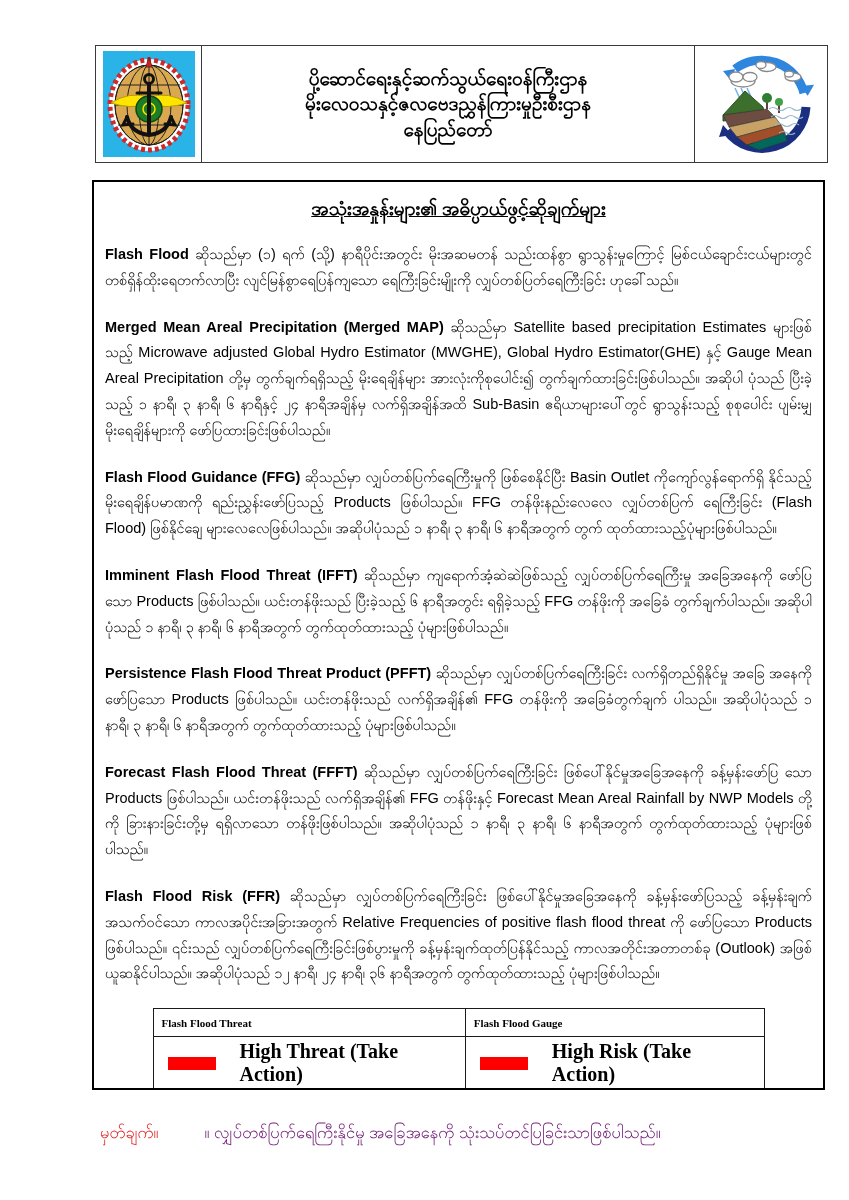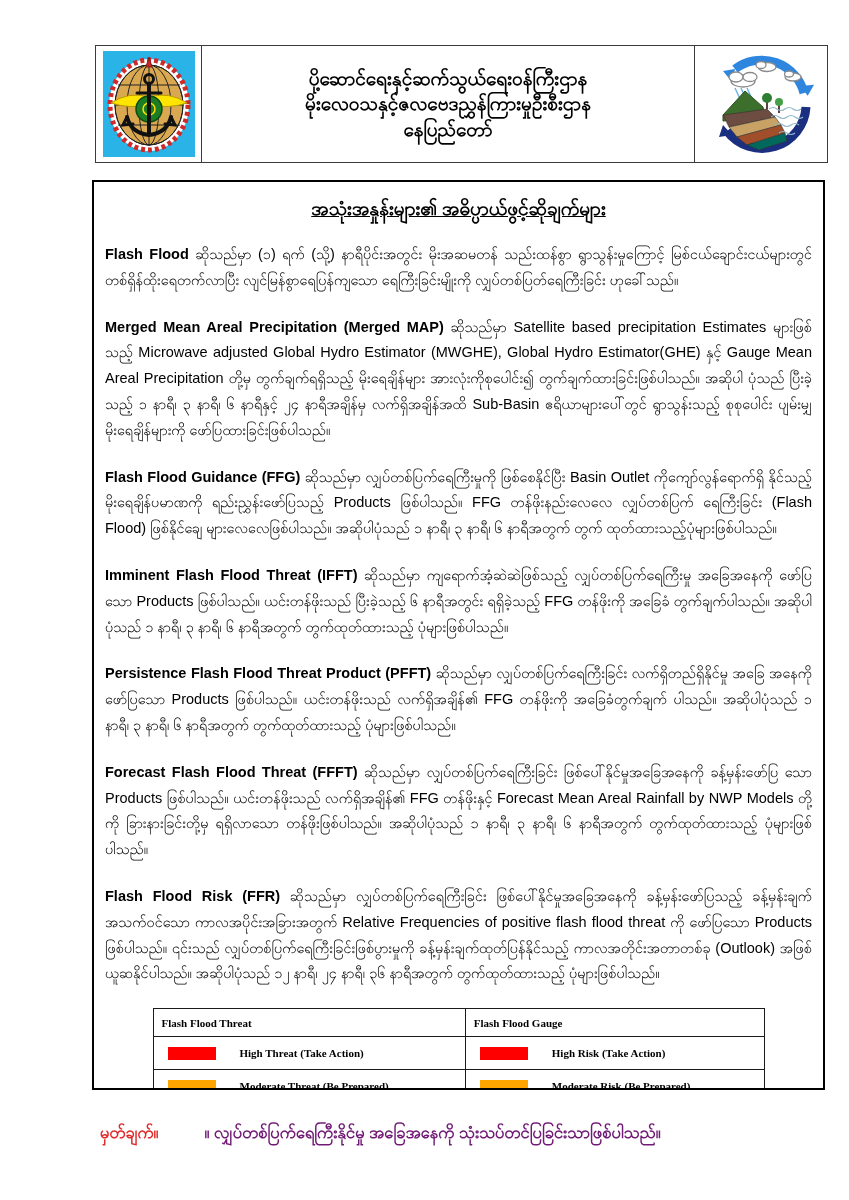--- a/index.html
+++ b/index.html
@@ -36,28 +36,28 @@
   
   .legend-wrap { display:flex; justify-content:center; margin-top:4px; }
   table.legend {
     border-collapse:collapse; width:612px;
     font-family:"Liberation Serif", serif; font-weight:bold; color:#000;
   }
   table.legend th, table.legend td { border:1.5px solid #1a1a1a; }
   table.legend th {
     text-align:left; font-size:11px; padding:4px 8px; height:28px;
   }
-  table.legend td { height:33px; padding:3px 8px 3px 14px; font-size:11px; }
+  table.legend td { height:33px; padding:3px 8px 3px 14px; font-size:20px; }
   .legend-cell { display:flex; align-items:center; }
   .swatch { display:inline-block; width:48px; height:13px; margin-right:24px; flex:0 0 auto; }
 
   
   .footnote {
     position:absolute; left:100px; top:1120px; width:720px;
-    font-size:16.5px; font-weight:bold; display:flex; gap:46px; line-height:1.5;
+    font-size:16.5px; font-weight:normal; display:flex; gap:46px; line-height:1.5;
   }
 
   svg { display:block; }
 </style>
 </head>
 <body>
 
 <div class="page">
 
   <div class="header-box">

